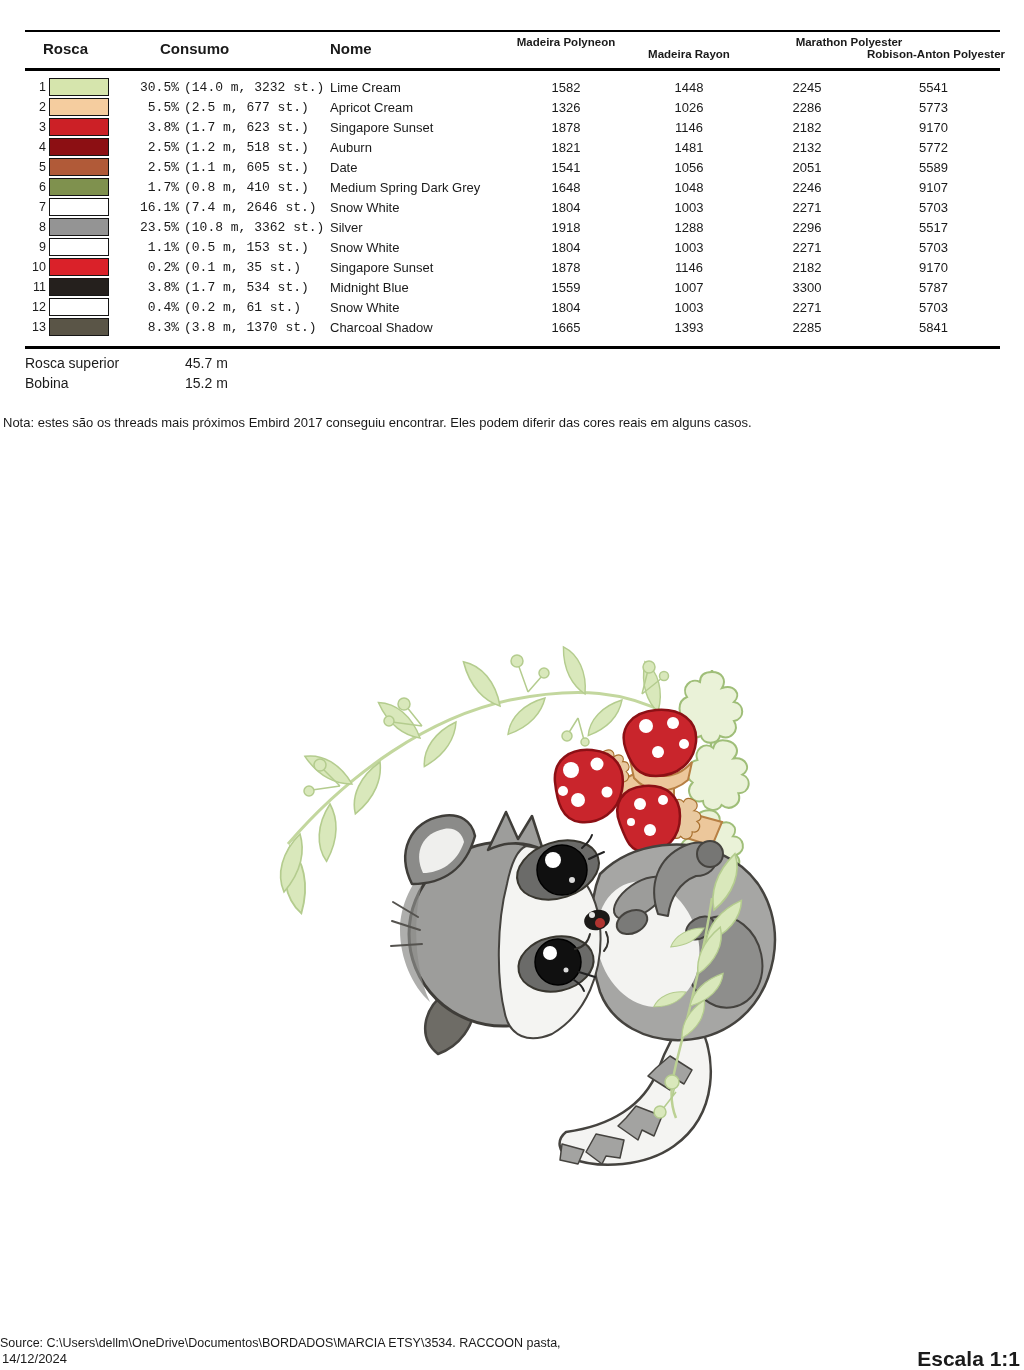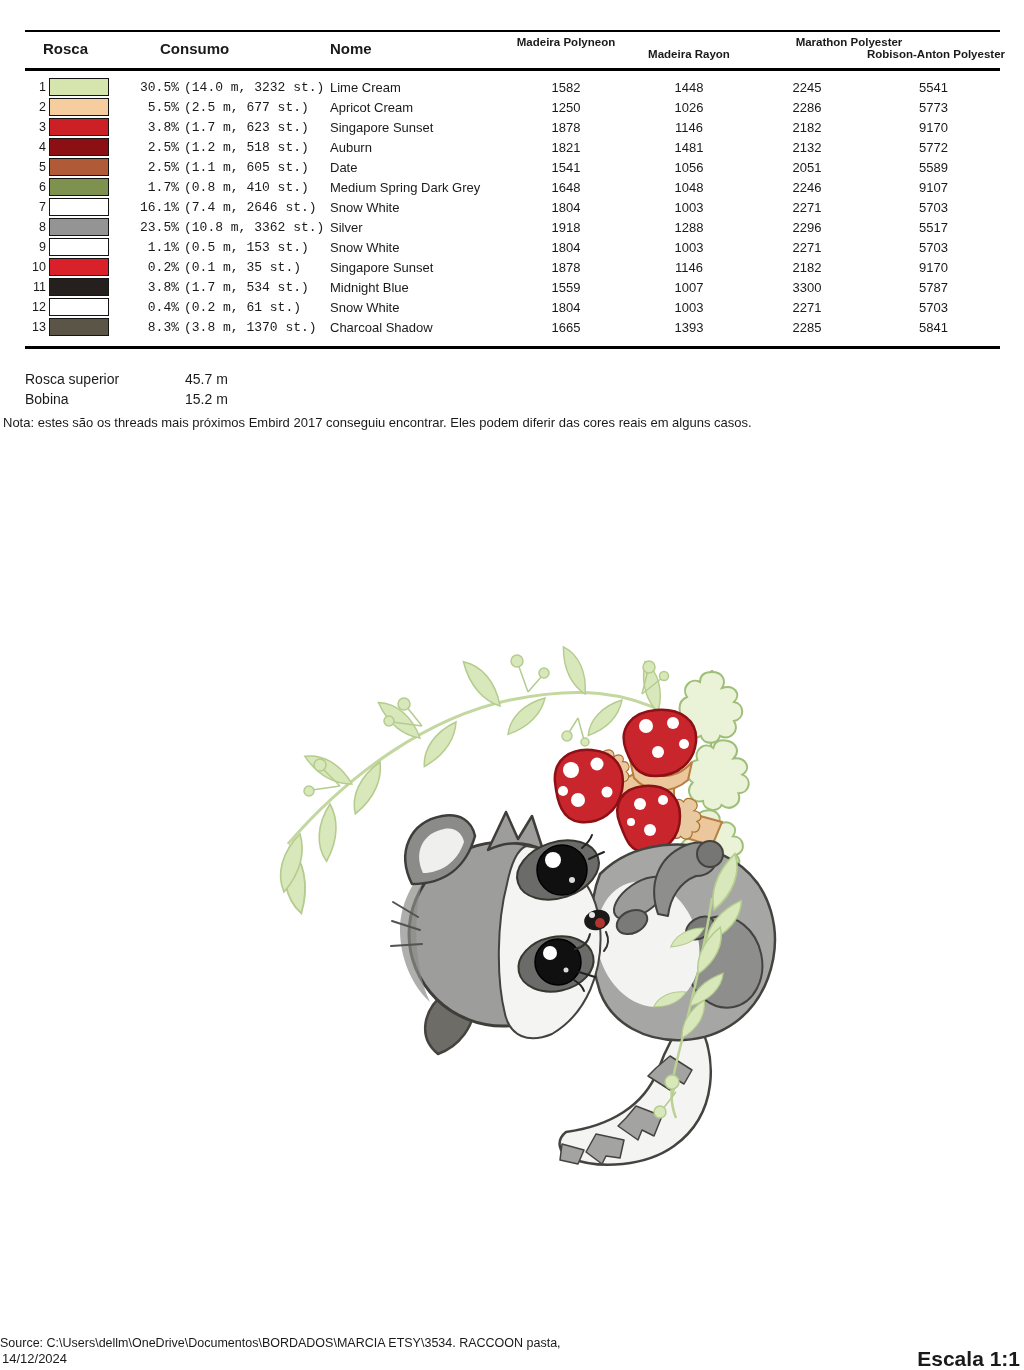--- a/index.html
+++ b/index.html
@@ -26,21 +26,21 @@
   .c-sw{display:flex;align-items:center;}
   .sw{display:block;width:58px;height:16px;border:1px solid #141414;}
   .c-cons{display:flex;white-space:nowrap;font-family:Liberation Mono, monospace;}
   .pct{display:inline-block;width:68px;text-align:right;}
   .det{margin-left:5px;}
   .c-nome{padding-left:4px;white-space:nowrap;}
   .c-n{text-align:center;}
   
   .summary{position:absolute;left:25px;top:353px;font-size:14px;}
   .s-row{height:20px;line-height:20px;}
-  .s-label{display:inline-block;width:160px;margin-top:16px;}
+  .s-label{display:inline-block;width:160px;}
   
   .note{position:absolute;left:3px;top:415px;font-size:13px;white-space:nowrap;}
   
   .design-area{position:absolute;left:260px;top:612px;width:520px;height:560px;}
   .design-area svg{display:block;width:520px;height:560px;}
   
   .f-date{position:absolute;left:2px;top:1351px;font-size:13px;}
   .f-center{position:absolute;left:0;top:1337px;width:1024px;text-align:left;font-size:12.5px;line-height:13.5px;white-space:nowrap;}
   .f-scale{position:absolute;right:4px;top:1347px;font-weight:bold;font-size:21px;}
 </style>
@@ -77,21 +77,21 @@
     <div class="trow">
       <div class="c-num">2</div>
       <div class="c-sw">
           <span class="sw" style="background: rgb(245, 205, 159);"></span>
         </div>
       <div class="c-cons">
           <span class="pct">5.5%</span>
           <span class="det">(2.5 m, 677 st.)</span>
         </div>
       <div class="c-nome">Apricot Cream</div>
-      <div class="c-n">1250</div>
+      <div class="c-n">1326</div>
       <div class="c-n">1026</div>
       <div class="c-n">2286</div>
       <div class="c-n">5773</div>
     </div>
     <div class="trow">
       <div class="c-num">3</div>
       <div class="c-sw">
           <span class="sw" style="background: rgb(204, 32, 38);"></span>
         </div>
       <div class="c-cons">

